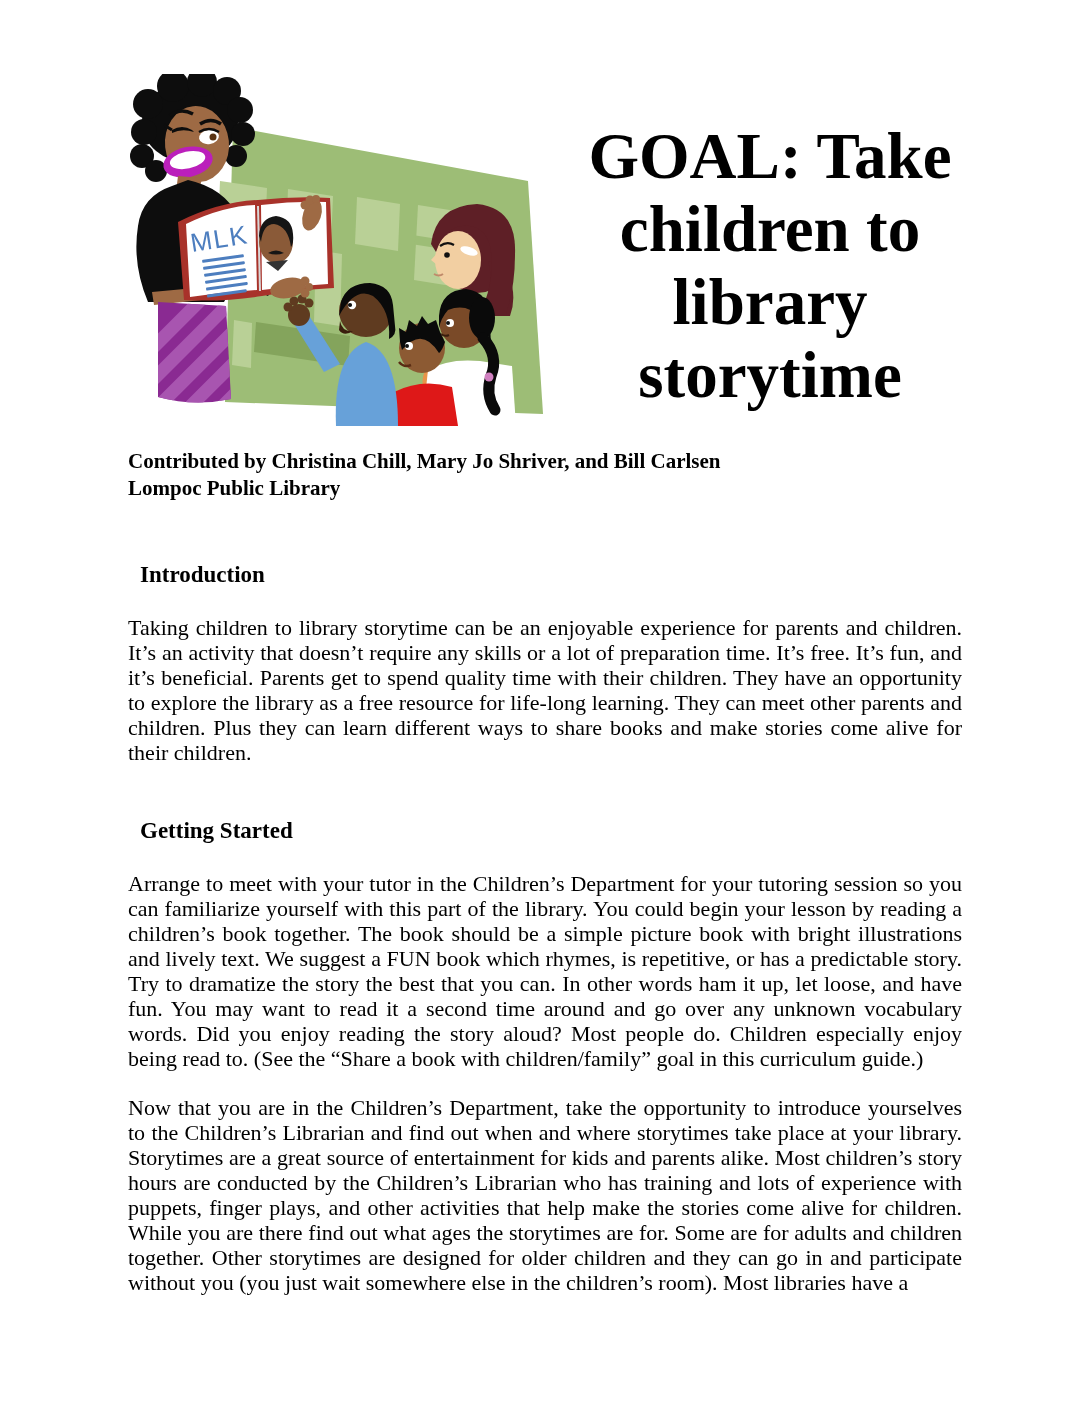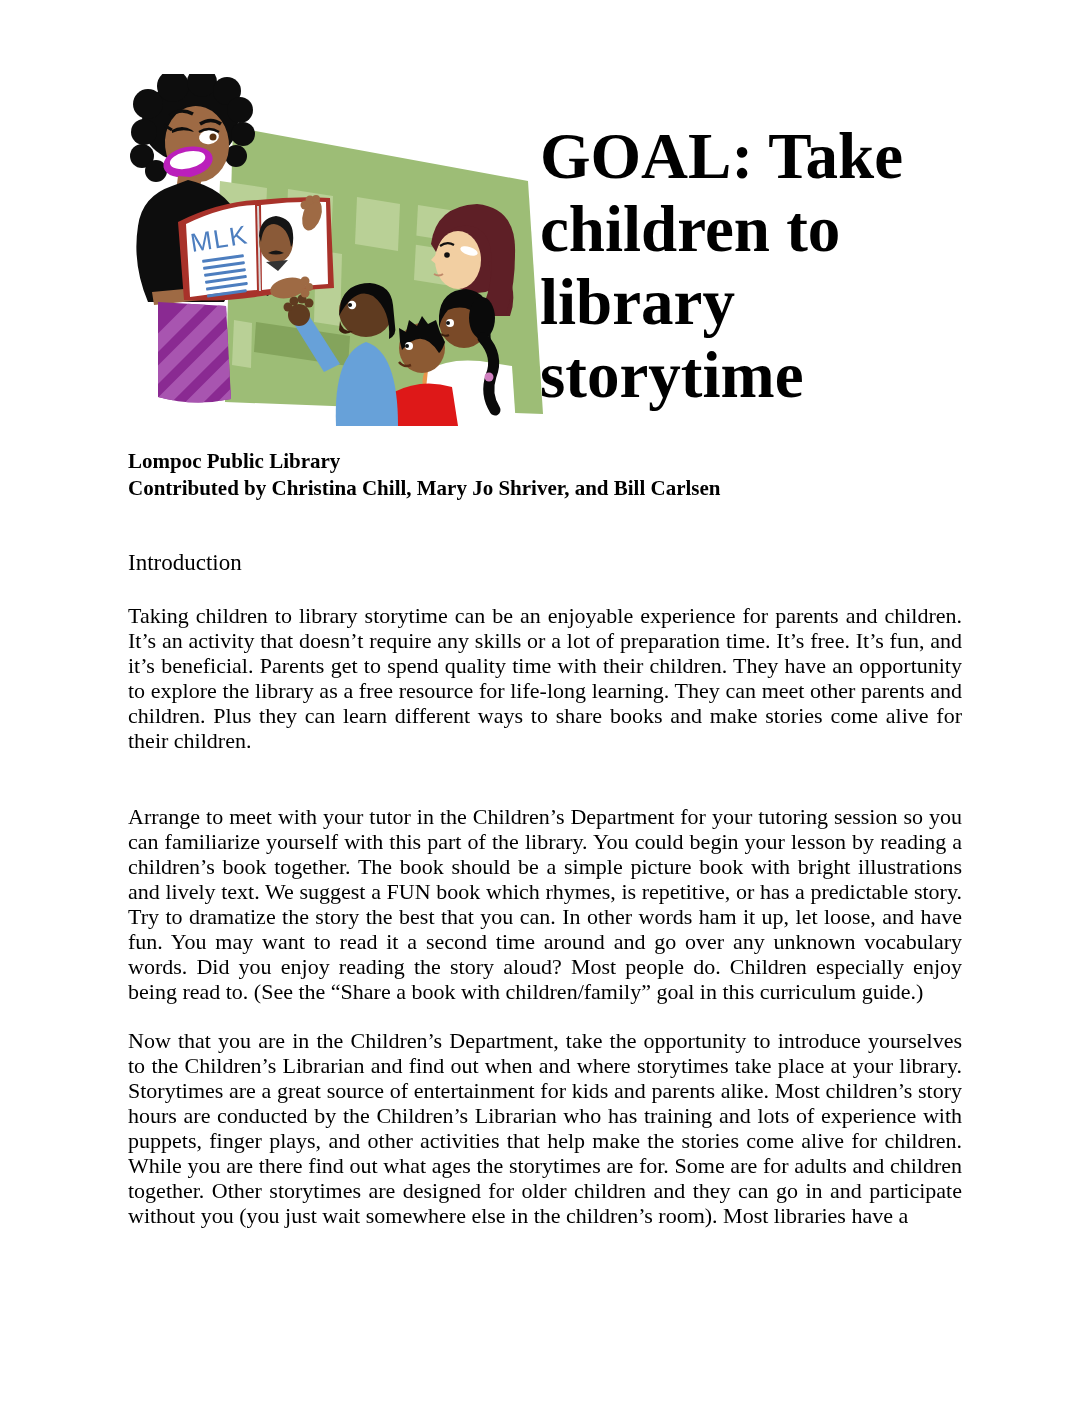--- a/index.html
+++ b/index.html
@@ -4,26 +4,26 @@
 <style>
   html,body{margin:0;padding:0;background:#ffffff;}
   .page{
     position:relative;width:1088px;height:1408px;background:#ffffff;
     font-family:"Liberation Serif", serif;color:#000;overflow:hidden;
   }
   .illustration{position:absolute;left:128px;top:74px;width:422px;height:352px;}
   .illustration svg{display:block;overflow:hidden;}
   .doc-title{
     position:absolute;left:540px;top:120px;width:460px;
-    font-weight:700;font-size:65px;line-height:73px;
+    font-weight:700;font-size:65px;line-height:73px;text-align:center;
   }
   .byline{position:absolute;left:128px;top:448px;width:834px;
     font-weight:700;font-size:21px;line-height:27px;}
   .content{position:absolute;left:128px;top:548px;width:834px;}
-  .section-heading{font-size:23px;font-weight:400;margin:0;line-height:29px;}
+  .section-heading{font-size:23px;font-weight:700;margin:12px;line-height:29px;}
   .section p{font-size:22px;line-height:25px;text-align:justify;margin:26px 0 0 0;}
   .section p + p{margin-top:24px;}
   .section + .section{margin-top:51px;}
 </style>
 </head>
 <body>
 
 <div class="page">
 
   <div class="illustration">
@@ -165,28 +165,29 @@
             <circle cx="181" cy="213" r="4"></circle>
             <circle cx="177" cy="219" r="4.5"></circle>
         </g>
       </g>
     </svg>
   </div>
 
   <div class="doc-title">GOAL:  Take children to library storytime</div>
 
   <div class="byline">
+    <div>Contributed by Christina Chill, Mary Jo Shriver, and Bill Carlsen</div>
     <div>Lompoc Public Library</div>
-    <div>Contributed by Christina Chill, Mary Jo Shriver, and Bill Carlsen</div>
   </div>
 
   <div class="content">
     <div class="section">
       <h2 class="section-heading">Introduction</h2>
       <p>Taking children to library storytime can be an enjoyable experience for parents and children.  It’s an activity that doesn’t require any skills or a lot of preparation time.  It’s free.  It’s fun, and it’s beneficial. Parents get to spend quality time with their children.  They have an opportunity to explore the library as a free resource for life-long learning.  They can meet other parents and children. Plus they can learn different ways to share books and make stories come alive for their children.</p>
     </div>
     <div class="section">
+      <h2 class="section-heading">Getting Started</h2>
       <p>Arrange to meet with your tutor in the Children’s Department for your tutoring session so you can familiarize yourself with this part of the library.  You could begin your lesson by reading a children’s book together.  The book should be a simple picture book with bright illustrations and lively text. We suggest a FUN book which rhymes, is repetitive, or has a predictable story.  Try to dramatize the story the best that you can.   In other words ham it up, let loose, and have fun. You may want to read it a second time around and go over any unknown vocabulary words.  Did you enjoy reading the story aloud? Most people do.  Children especially enjoy being read to. (See the “Share a book with children/family” goal in this curriculum guide.)</p>
       <p>Now that you are in the Children’s Department, take the opportunity to introduce yourselves to the Children’s Librarian and find out when and where storytimes take place at your library. Storytimes are a great source of entertainment for kids and parents alike. Most children’s story hours are conducted by the Children’s Librarian who has training and lots of experience with puppets, finger plays, and other activities that help make the stories come alive for children. While you are there find out what ages the storytimes are for.  Some are for adults and children together.   Other storytimes are designed for older children and they can go in and participate without you (you just wait somewhere else in the children’s room).  Most libraries have a</p>
     </div>
   </div>
 
 </div>
 
 </body></html>

